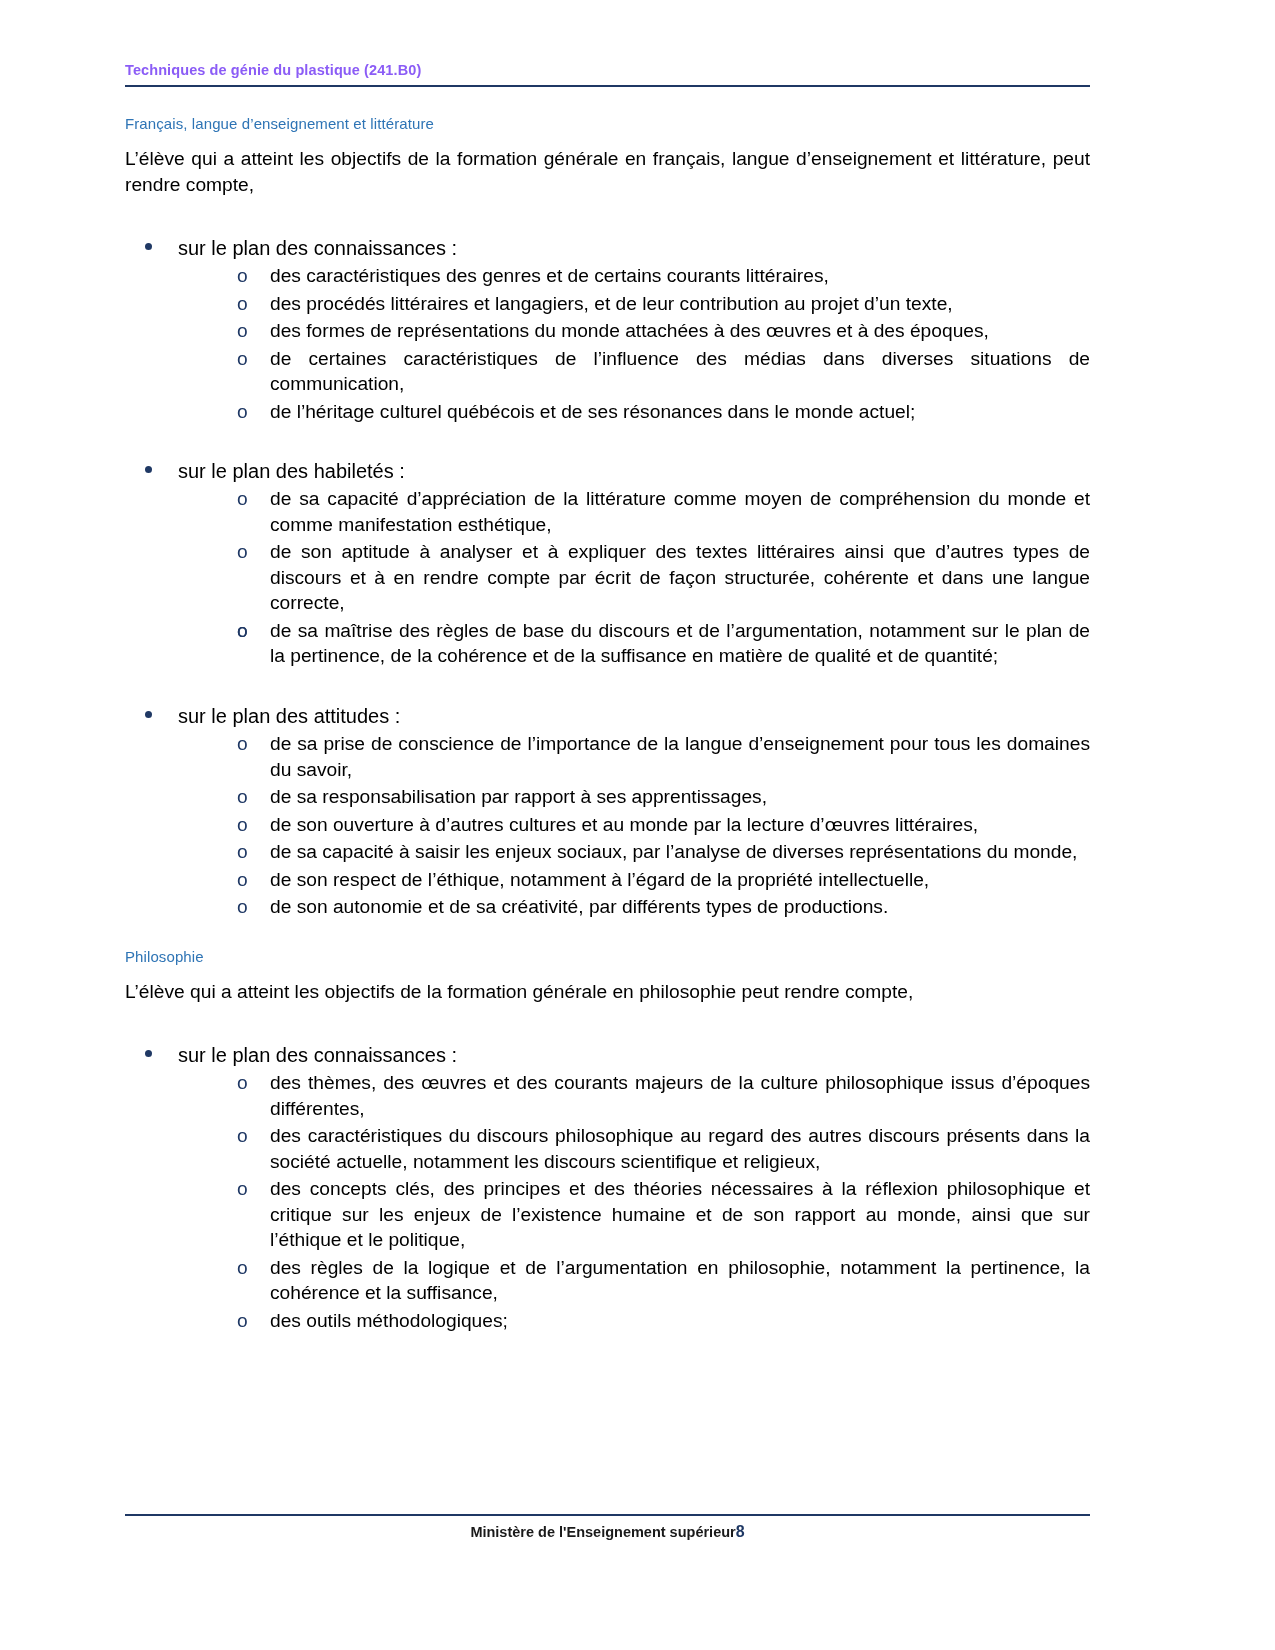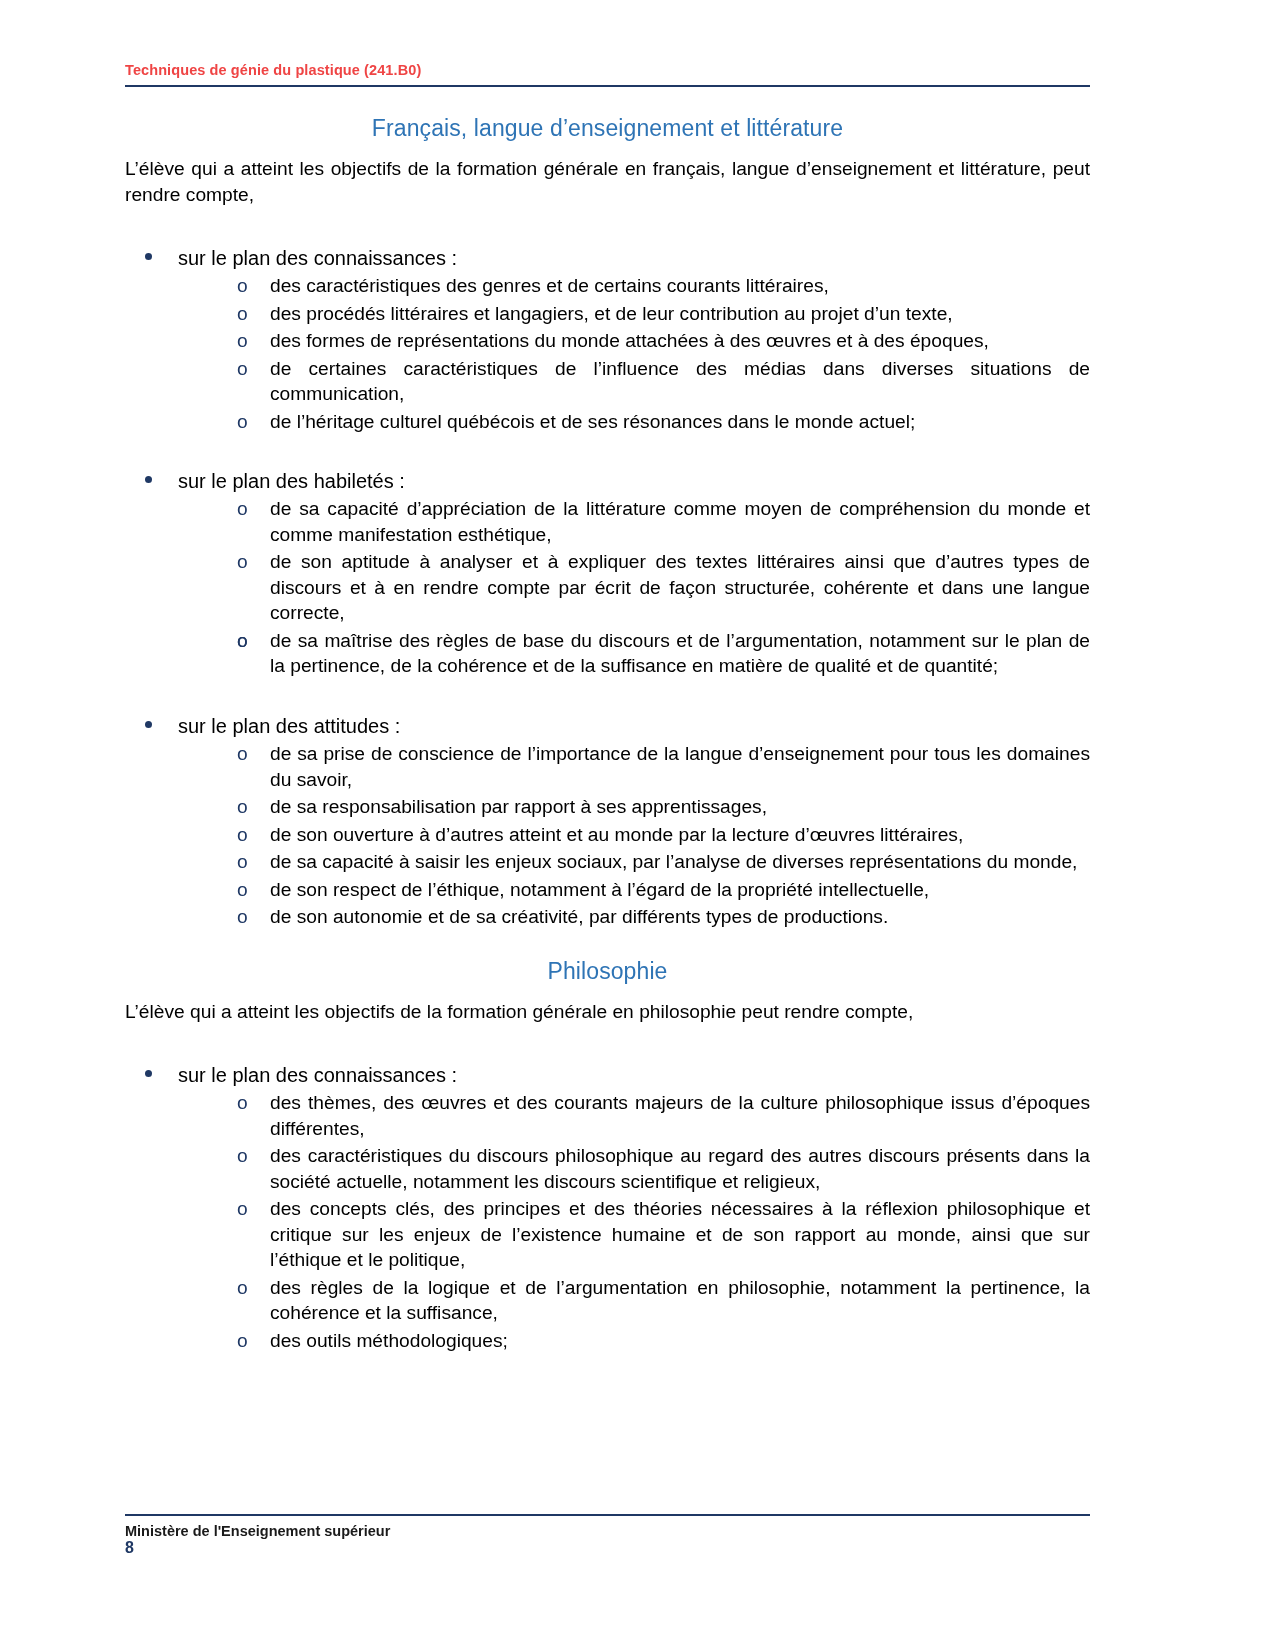--- a/index.html
+++ b/index.html
@@ -20,36 +20,35 @@
   .content {
     position: absolute;
     left: 125px;
     top: 62px;
     width: 965px;
   }
   
   .doc-header {
     font-size: 14.5px;
     font-weight: bold;
-    color: #ef4444;
+    color: #8b5cf6;
     letter-spacing: .1px;
     padding-bottom: 7px;
   }
   .rule-top {
     border-bottom: 2.2px solid #1f3864;
     width: 965px;
   }
   
   h1.section {
-    font-size: 23px;
+    font-size: 15px;
     font-weight: normal;
     color: #2e74b5;
     margin: 28px 0 14px 0;
     letter-spacing: .1px;
-    text-align: center;
   }
   h1.section.second {
   }
   p.intro {
     font-size: 19.2px;
     line-height: 1.33;
     margin: 8px 0 6px 0;
     text-align: justify;
   }
   
@@ -111,21 +110,20 @@
     width: 965px;
   }
   .footer-row {
     display: flex;
     justify-content: center;
     align-items: baseline;
     padding-top: 7px;
     font-size: 14.5px;
     font-weight: bold;
     color: #1a1a1a;
-    flex-direction: column;
   }
   .footer-page {
     color: #1f3864;
     font-size: 16px;
   }
 </style>
 </head>
 <body>
 
 <div class="page">
@@ -167,21 +165,21 @@
       </li>
 
       <li class="bullet-item">
         <div class="bullet-line">
           <span class="dot"></span>
           <span>sur le plan des attitudes :</span>
         </div>
         <ul class="lvl2">
           <li><span class="omark">o</span><span>de sa prise de conscience de l’importance de la langue d’enseignement pour tous les domaines du savoir,</span></li>
           <li><span class="omark">o</span><span>de sa responsabilisation par rapport à ses apprentissages,</span></li>
-          <li><span class="omark">o</span><span>de son ouverture à d’autres atteint et au monde par la lecture d’œuvres littéraires,</span></li>
+          <li><span class="omark">o</span><span>de son ouverture à d’autres cultures et au monde par la lecture d’œuvres littéraires,</span></li>
           <li><span class="omark">o</span><span>de sa capacité à saisir les enjeux sociaux, par l’analyse de diverses représentations du monde,</span></li>
           <li><span class="omark">o</span><span>de son respect de l’éthique, notamment à l’égard de la propriété intellectuelle,</span></li>
           <li><span class="omark">o</span><span>de son autonomie et de sa créativité, par différents types de productions.</span></li>
         </ul>
       </li>
     </ul>
 
     <h1 class="section second">Philosophie</h1>
     <p class="intro">L’élève qui a atteint les objectifs de la formation générale en philosophie peut rendre compte,</p>
 

